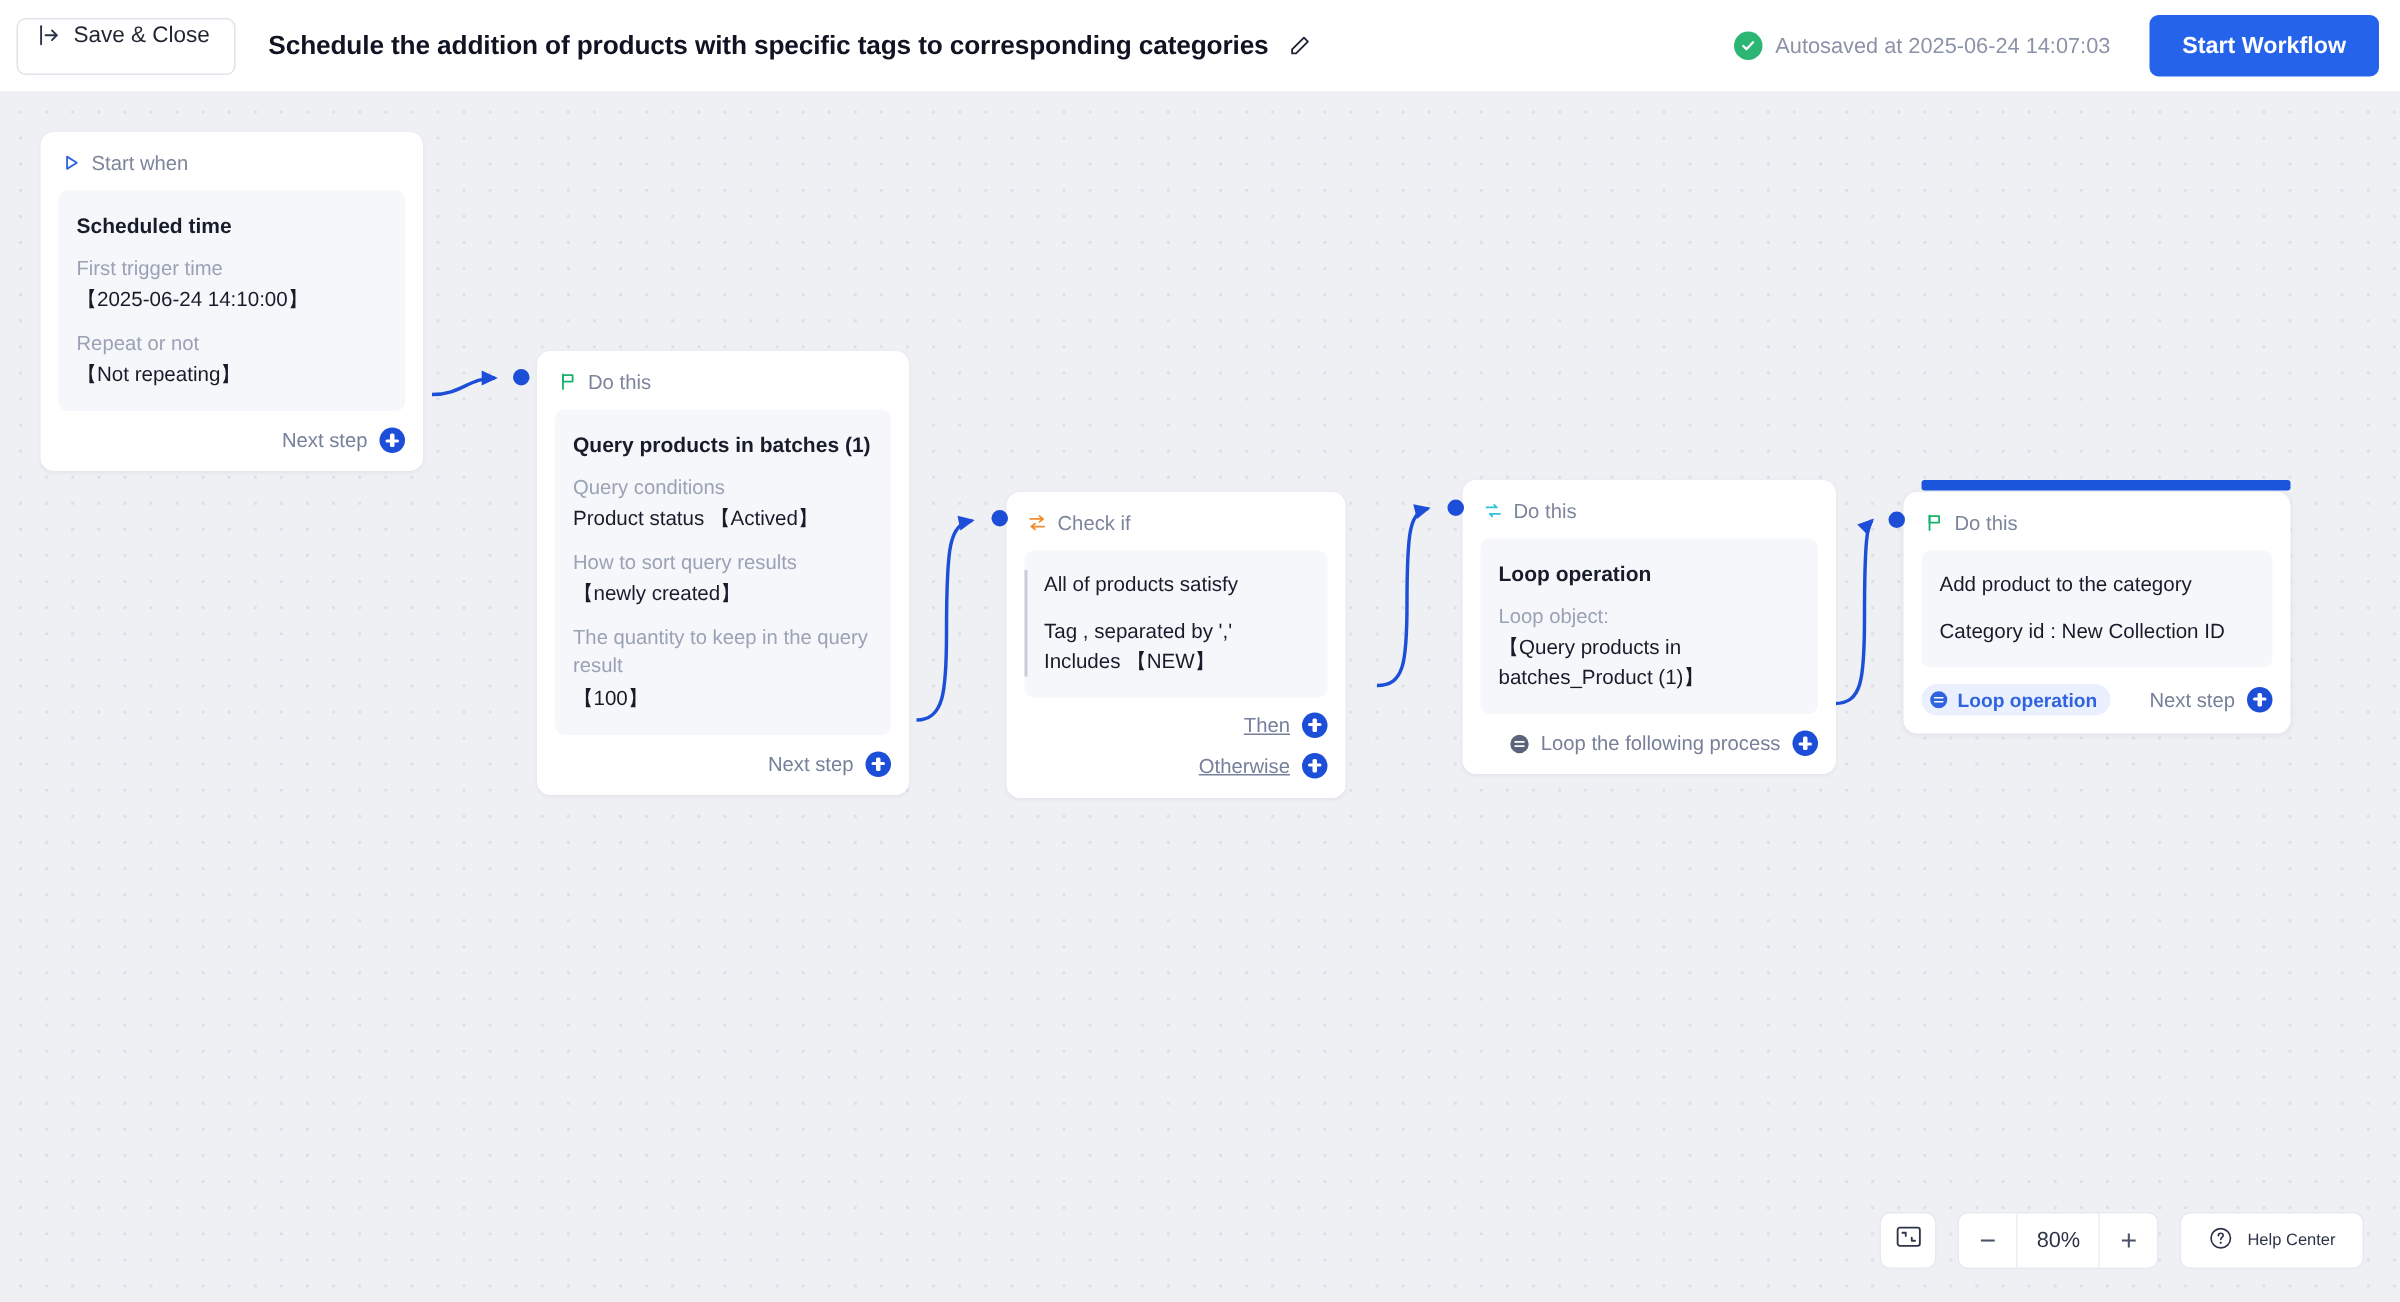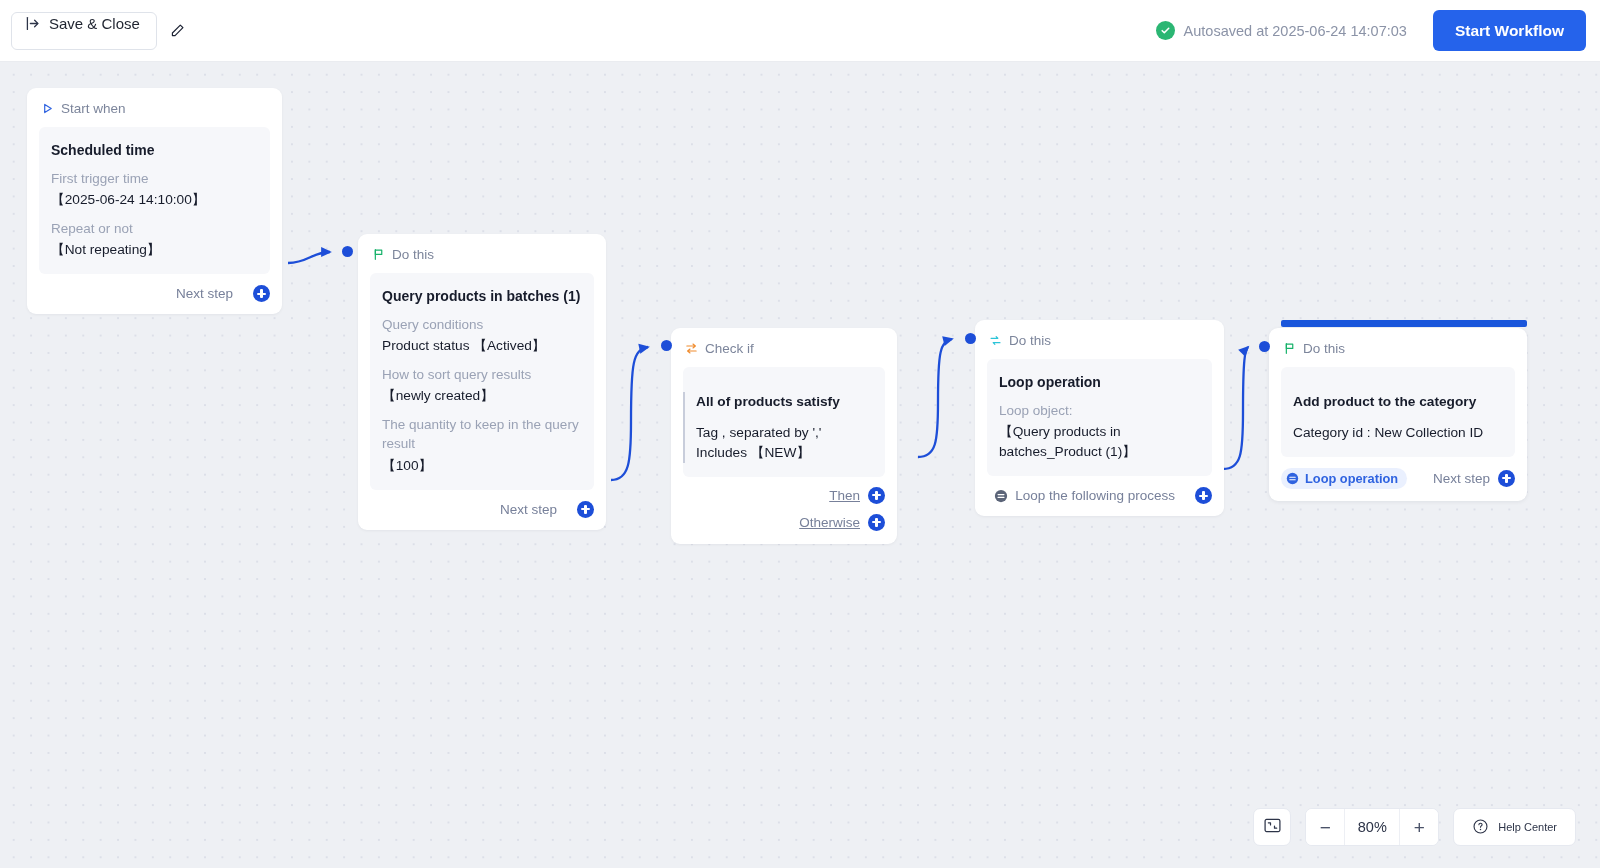--- a/index.html
+++ b/index.html
@@ -140,25 +140,25 @@
     margin-top: 9px; line-height: 1.42;
   }
   .b-value {
     font-size: 13.7px; color: #171c2b;
     margin-top: 2px; line-height: 1.45;
   }
   .b-plain {
     font-size: 13.7px; color: #171c2b;
     margin-top: 11px; line-height: 1.45;
   }
-  .b-plain.first { margin-top: 12px; font-weight: bold; }
+  .b-plain.first { margin-top: 0; }
 
   .node-foot {
     display: flex; align-items: center; justify-content: flex-end;
-    gap: 20px;
+    gap: 8px;
     padding: 11px 12px 12px 12px;
     font-size: 13.5px; color: #77809a; text-align: center;
   }
   .node-foot.left-right { justify-content: space-between; }
   .foot-row { display: flex; align-items: center; justify-content: flex-end; gap: 8px; }
   .foot-row + .foot-row { margin-top: 10px; }
   .foot-stack { padding: 10px 12px 13px 12px; }
 
   .plus-btn {
     width: 17px; height: 17px; border-radius: 50%;
@@ -248,20 +248,21 @@
       <span class="ico">
         <svg width="17" height="17" viewBox="0 0 20 20" fill="none">
           <path d="M4 3v14" stroke="#2d3448" stroke-width="1.5" stroke-linecap="round"></path>
           <path d="M7.5 10h8.5" stroke="#2d3448" stroke-width="1.5" stroke-linecap="round"></path>
           <path d="M12.5 6.2L16.3 10l-3.8 3.8" stroke="#2d3448" stroke-width="1.5" stroke-linecap="round" stroke-linejoin="round"></path>
         </svg>
       </span>
       <span>Save &amp; Close</span>
     </div>
 
+    <div class="wf-title">Schedule the addition of products with specific tags to corresponding categories</div>
 
     <div class="edit-title-icon">
       <svg width="17" height="17" viewBox="0 0 20 20" fill="none">
         <path d="M13.3 3.6l3.1 3.1L7.1 16H4v-3.1l9.3-9.3z" stroke="#1c2233" stroke-width="1.4" stroke-linejoin="round"></path>
       </svg>
     </div>
 
     <div class="header-right">
       <div class="autosave">
         <span class="check-circle">

